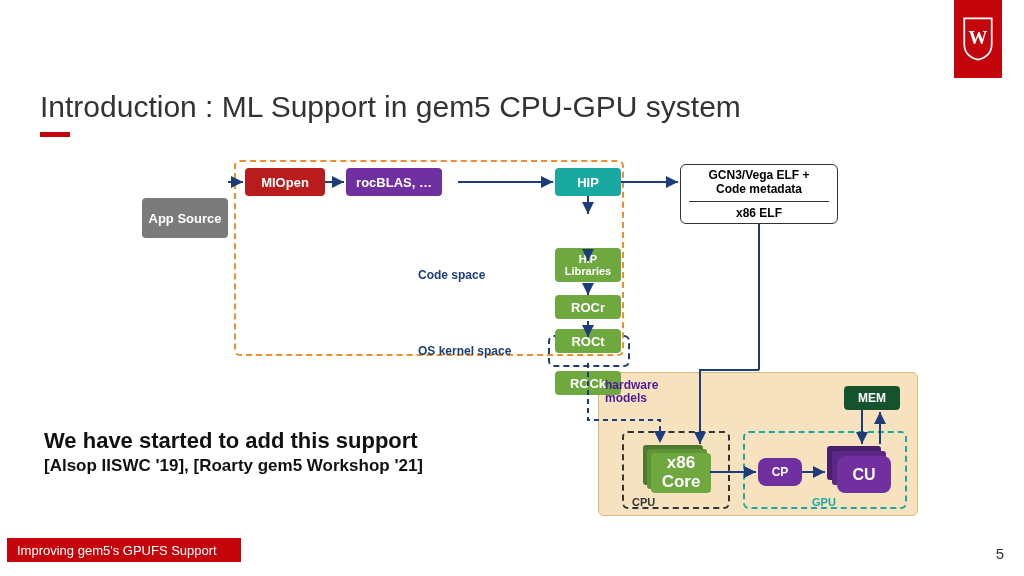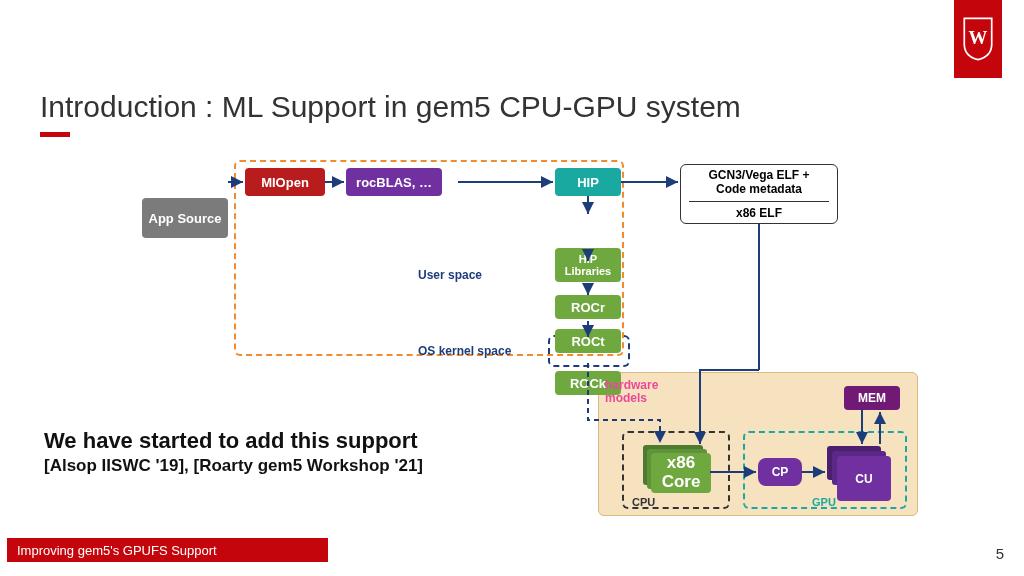--- a/index.html
+++ b/index.html
@@ -9,28 +9,28 @@
   .title-wrap { position: absolute; top: 90px; left: 40px; }
   .title { font-size: 30px; font-weight: 400; color: #333; }
   .title-underline { width: 30px; height: 5px; background: #c5050c; margin-top: 8px; }
   .diagram { position: absolute; top: 160px; left: 0; width: 1024px; height: 360px; }
   .box { position: absolute; border-radius: 4px; color: #fff; font-weight: 700; font-size: 13px; display: flex; align-items: center; justify-content: center; text-align: center; }
   .box-app { background: #7b7b7b; }
   .box-mi { background: #b91c1c; }
   .box-roc { background: #7030a0; }
   .box-hip { background: #1aa9a0; }
   .box-grn { background: #70a840; margin-top: 32px; }
-  .box-mem { background: #701a75; }
+  .box-mem { background: #14532d; }
   .box-cp { background: #7030a0; border-radius: 8px; }
   .box-cu { background: #7030a0; }
   .box-x86 { background: #70a840; }
   .box-elf { background: #fff; color: #000; border: 1px solid #333; border-radius: 6px; padding: 4px 8px; line-height: 1.2; }
   .dash-group { position: absolute; border: 2px dashed; border-radius: 6px; }
   .label-sm { position: absolute; font-size: 12px; font-weight: 700; color: #1d3c7a; }
-  .hw-label { position: absolute; font-size: 12px; color: #ec4899; font-weight: 600; line-height: 1.1; }
+  .hw-label { position: absolute; font-size: 12px; color: #4c1d95; font-weight: 600; line-height: 1.1; }
   .support-txt { position: absolute; left: 44px; top: 428px; }
   .support-main { font-size: 22px; font-weight: 700; color: #111; }
   .support-sub { font-size: 17px; font-weight: 700; color: #111; margin-top: 2px; }
   .footer-bar { position: absolute; left: 7px; bottom: 14px; height: 24px; background: #c5050c; color: #fff; font-size: 13px; display: flex; align-items: center; padding: 0 10px; }
   .page-num { position: absolute; right: 20px; bottom: 14px; font-size: 15px; color: #333; }
   svg.arrows { position: absolute; top: 0; left: 0; width: 1024px; height: 360px; pointer-events: none; }
   .stack { position: absolute; }
   .stack .layer { position: absolute; border-radius: 3px; }
 </style>
 </head>
@@ -83,24 +83,24 @@
     <div class="layer" style="left:0px; top:0px; width:60px; height:40px; background:#4d7a2e;"></div>
     <div class="layer" style="left:4px; top:4px; width:60px; height:40px; background:#5e9339;"></div>
     <div class="box box-x86" style="left:8px; top:8px; width:60px; height:40px; font-size:17px; line-height:1.1;">x86 Core</div>
   </div>
 
   <div class="box box-cp" style="left:758px; top:298px; width:44px; height:28px; font-size:12px;">CP</div>
 
   <div class="stack" style="left:827px; top:286px; width:68px; height:48px;">
     <div class="layer" style="left:0px; top:0px; width:54px; height:34px; background:#4a1f70;"></div>
     <div class="layer" style="left:5px; top:5px; width:54px; height:34px; background:#5c2888;"></div>
-    <div class="box box-cu" style="left:10px; top:10px; width:54px; height:45px; font-size:12px;">CU</div>
+    <div class="box box-cu" style="left:10px; top:10px; width:54px; height:37px; font-size:16px;border-radius:8px;">CU</div>
   </div>
 
-  <div class="label-sm" style="left:418px; top:108px;">User space</div>
+  <div class="label-sm" style="left:418px; top:108px;">Code space</div>
   <div class="label-sm" style="left:418px; top:184px;">OS kernel space</div>
   <div class="hw-label" style="left:605px; top:219px;">
     <span style="display:block; width:60px;">hardware models</span>
   </div>
   <div class="hw-label" style="left:632px; top:336px; color:#333; font-size:11px;">CPU</div>
   <div class="hw-label" style="left:812px; top:336px; color:#1aa9a0; font-size:11px;">GPU</div>
 
   <svg class="arrows">
     <defs>
       <marker id="ah" markerWidth="8" markerHeight="8" refX="6" refY="3" orient="auto">
@@ -131,14 +131,14 @@
     <line x1="880" y1="284" x2="880" y2="252" stroke="#1d3c7a" stroke-width="2" marker-end="url(#ah)"></line>
   </svg>
 
 </div>
 
 <div class="support-txt">
   <div class="support-main">We have started to add this support</div>
   <div class="support-sub">[Alsop IISWC '19], [Roarty gem5 Workshop '21]</div>
 </div>
 
-<div class="footer-bar" style="width:321px;">Improving gem5's GPUFS Support</div>
+<div class="footer-bar" style="width:234px;">Improving gem5's GPUFS Support</div>
 <div class="page-num">5</div>
 
 </body></html>

